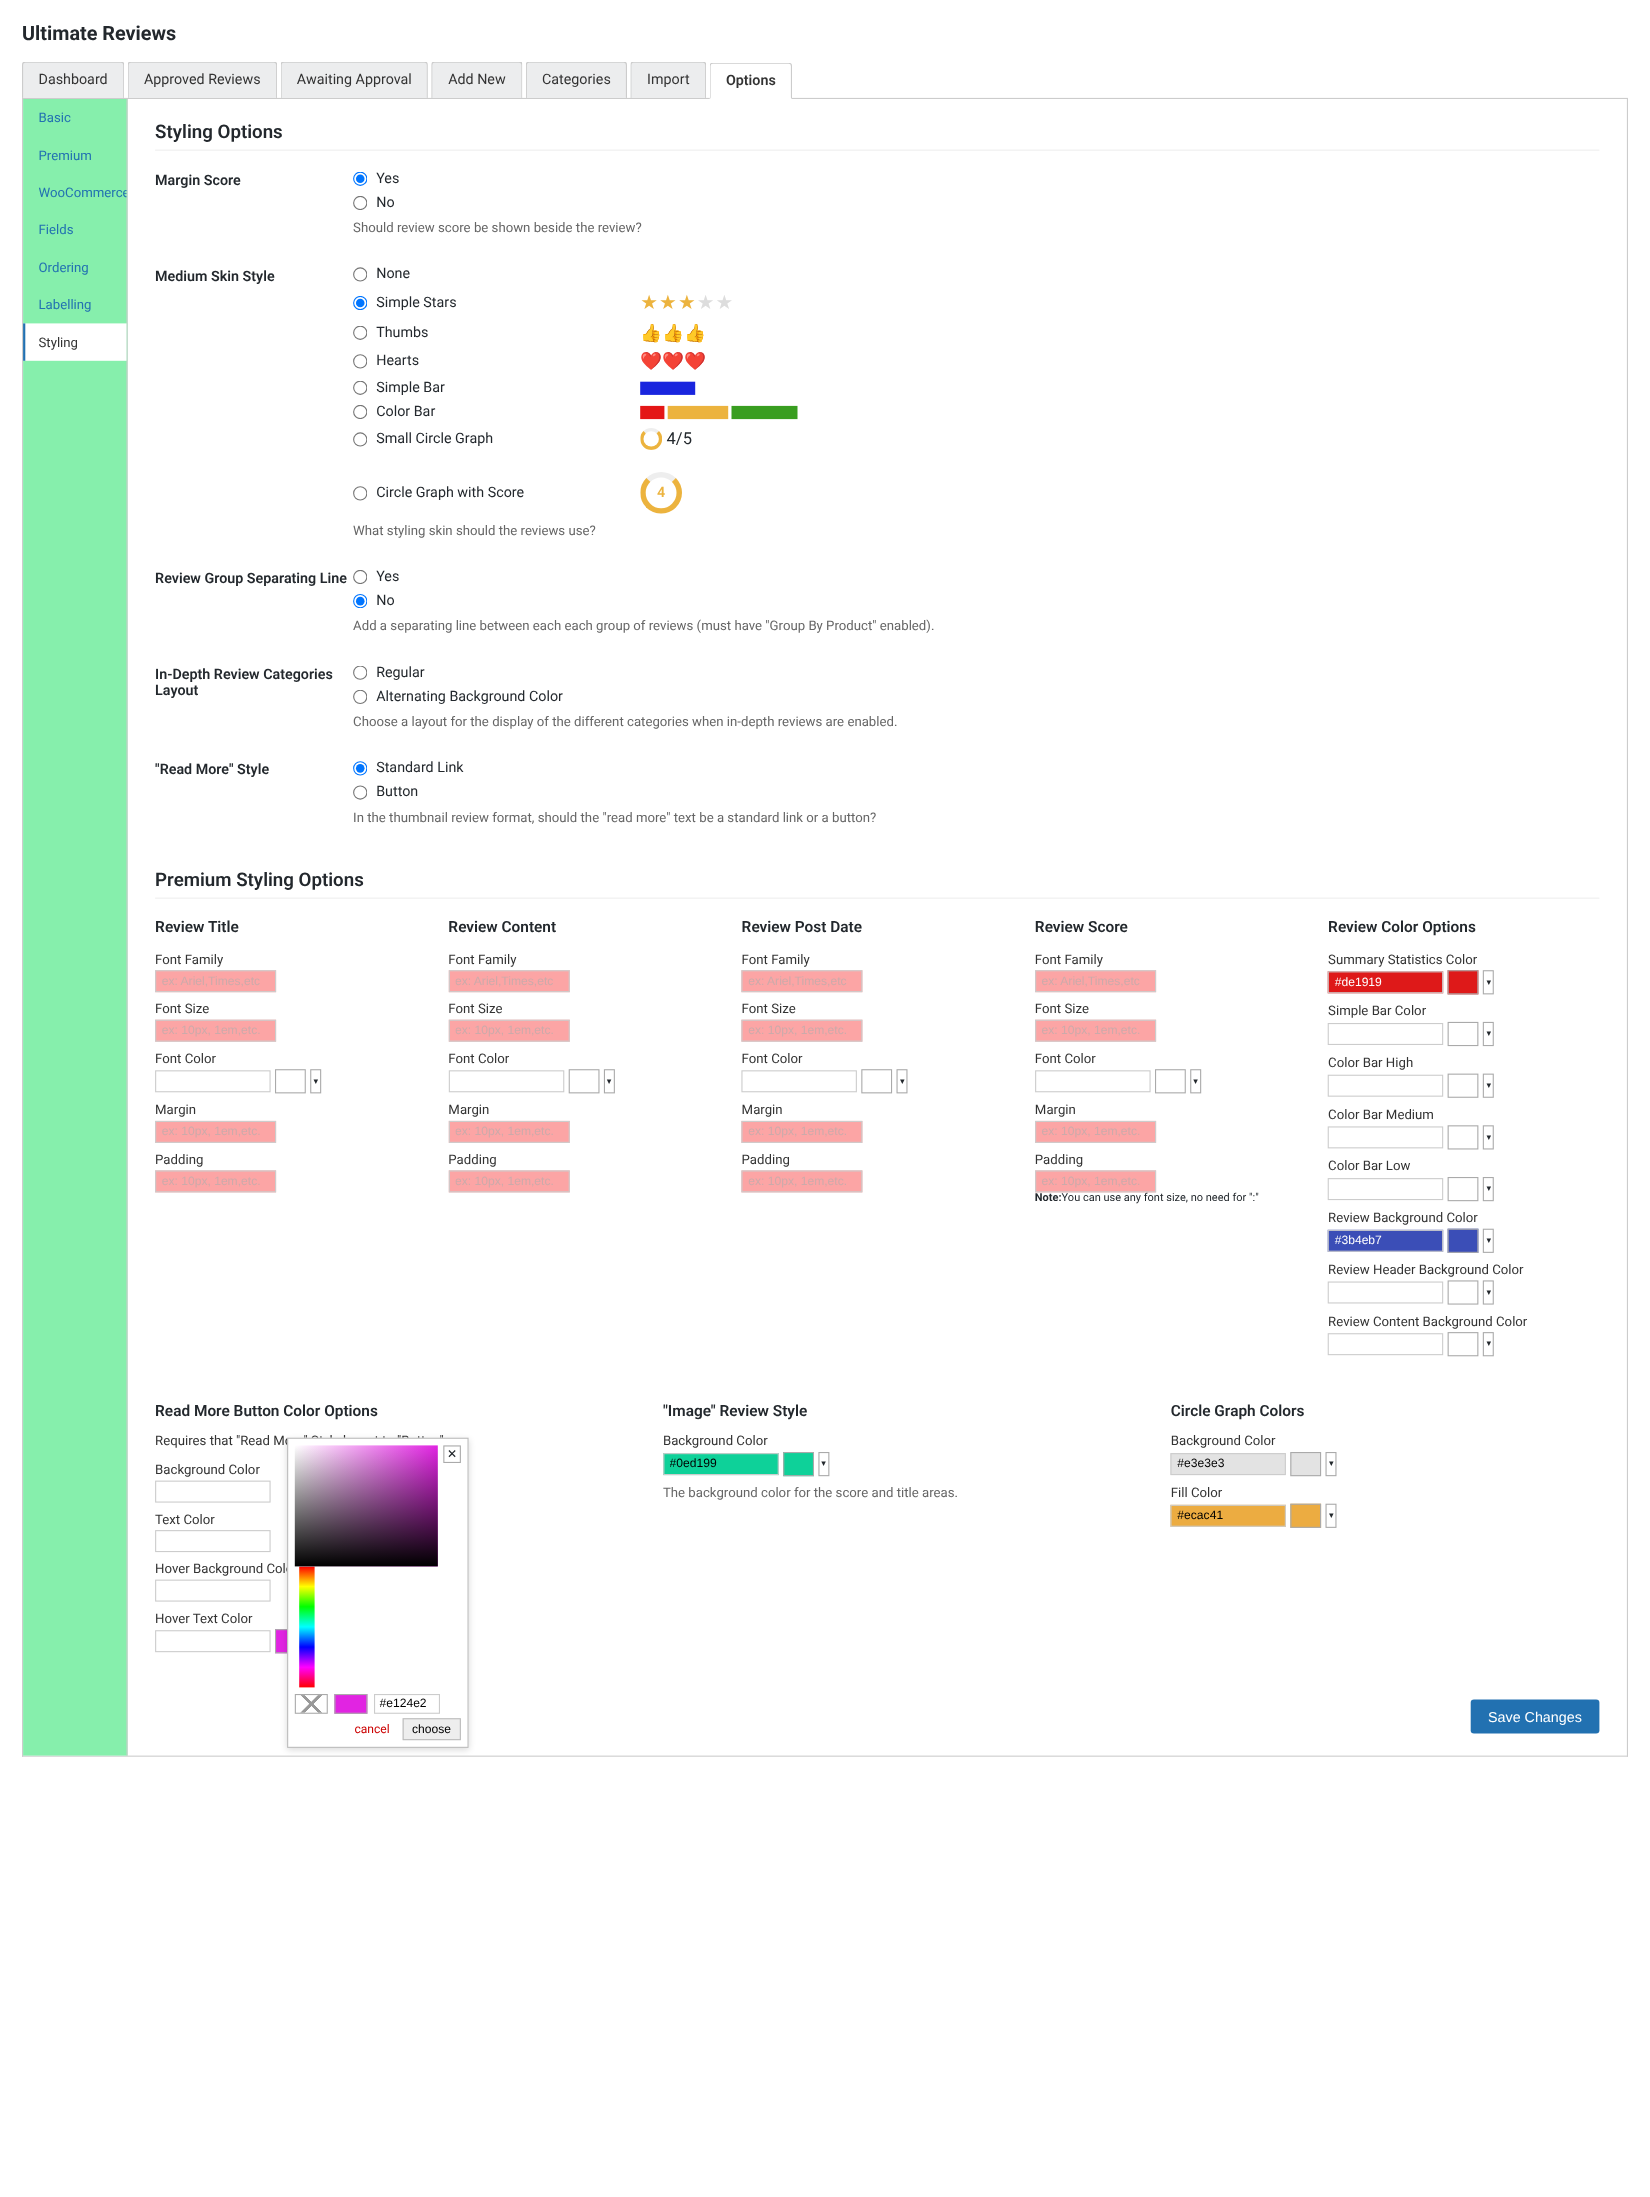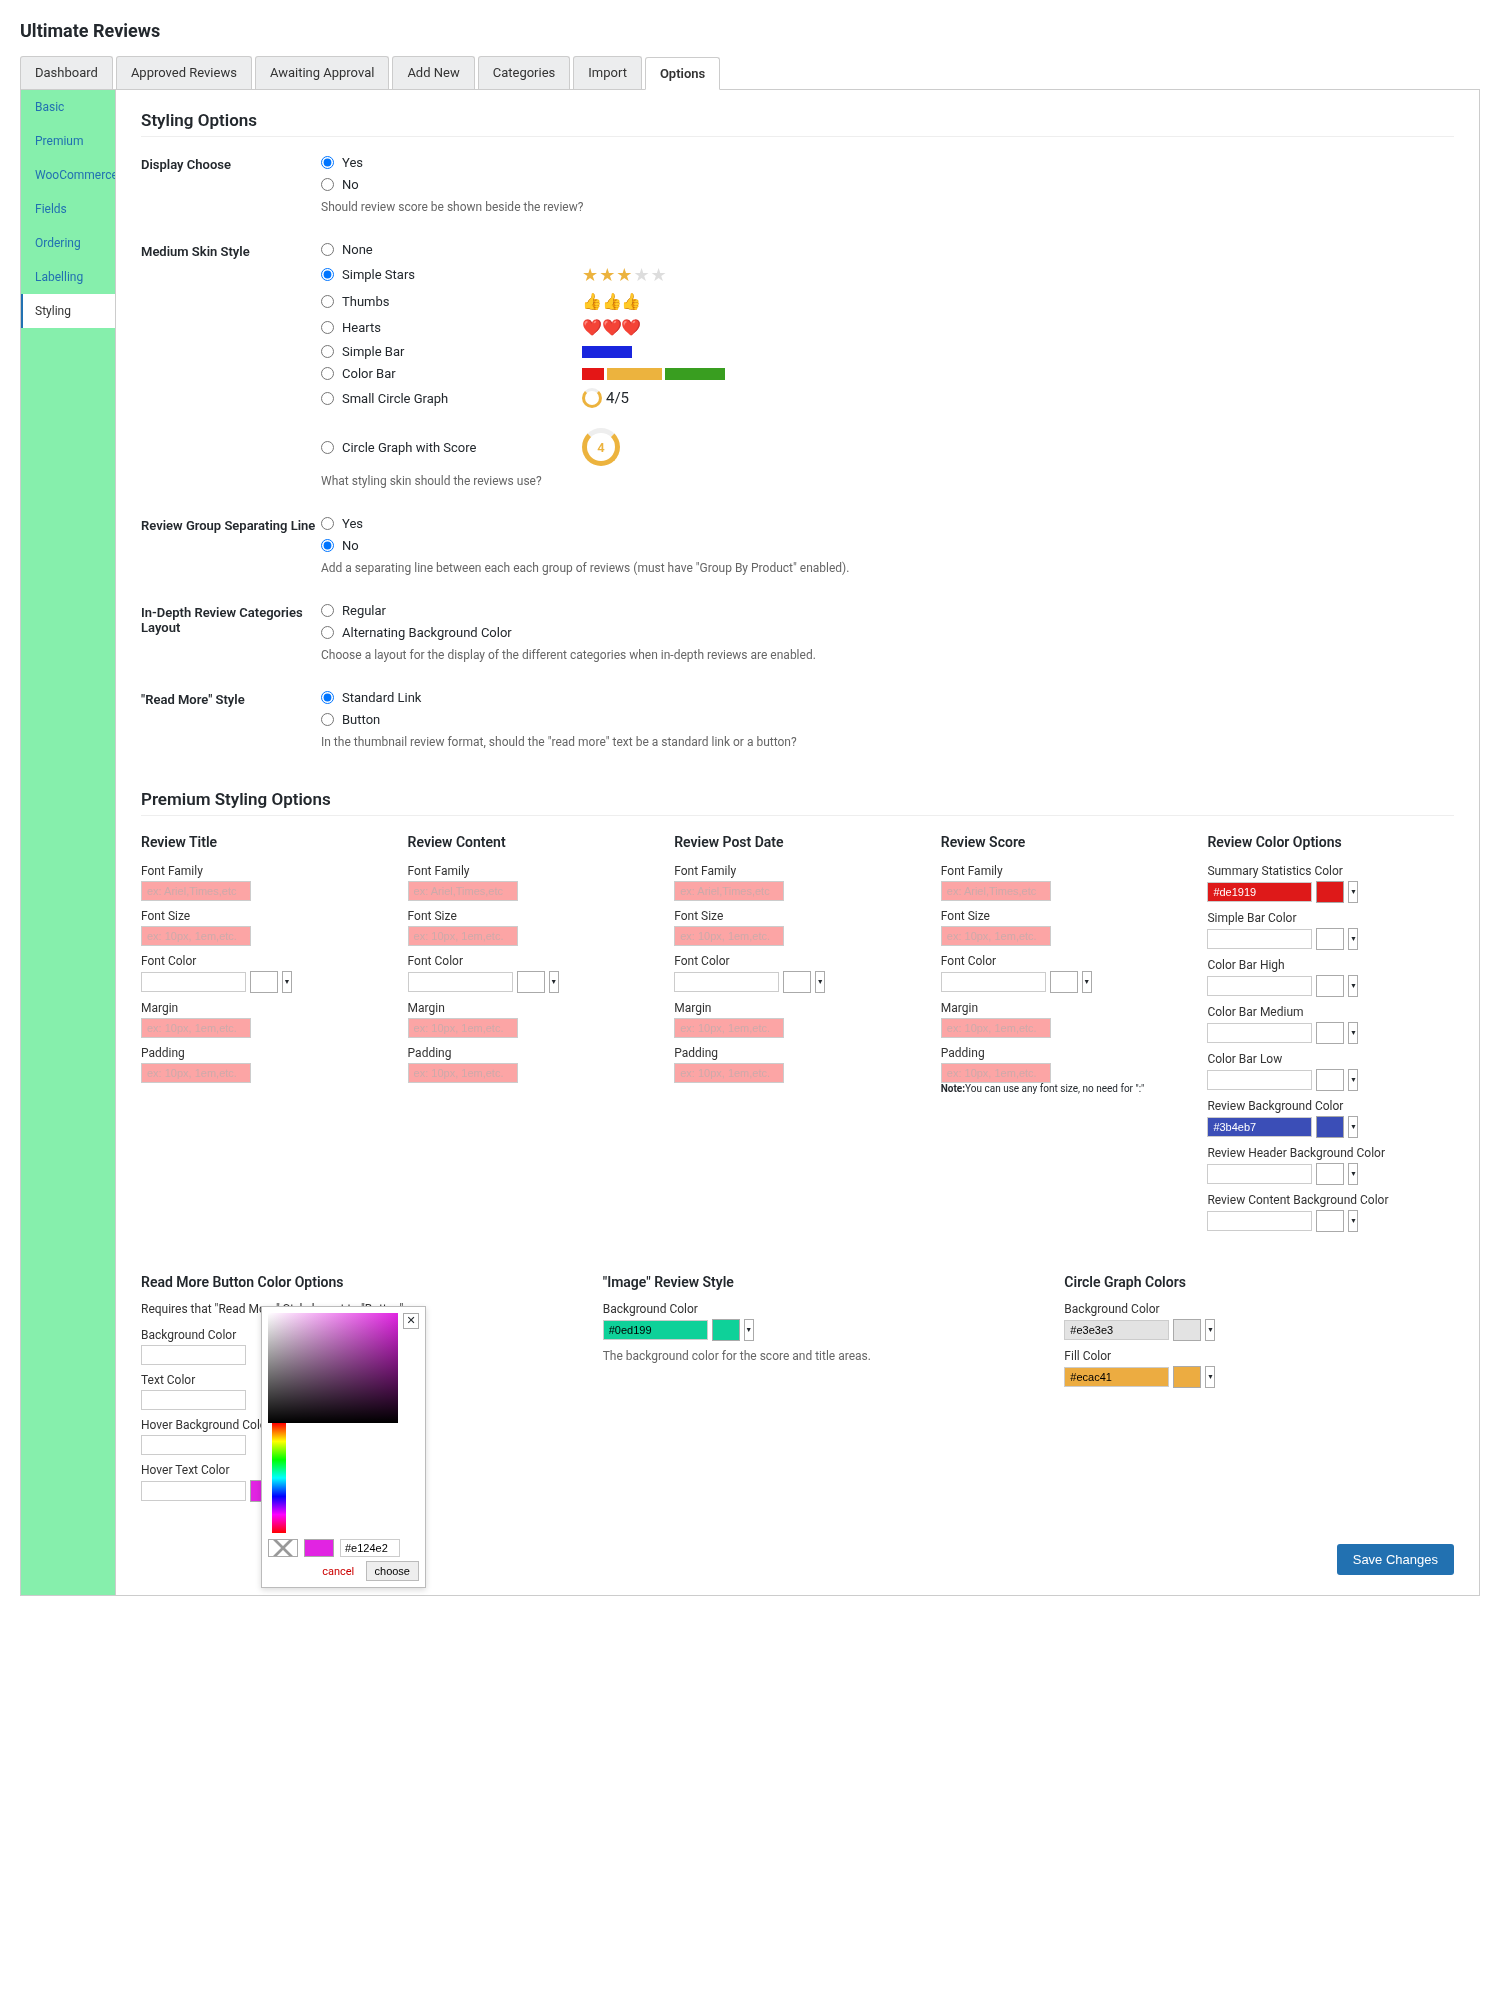--- a/index.html
+++ b/index.html
@@ -40,21 +40,21 @@
 .col h3 { font-size: 14px; font-weight: 600; margin-bottom: 14px; }
 .lbl { font-size: 12px; color: #333; margin-bottom: 3px; margin-top: 8px; }
 .inp { width: 100%; max-width: 110px; border: 1px solid #ccc; padding: 3px 5px; font-size: 11px; background: #fca5a5; }
 .inp::placeholder { color: #caa; }
 .color-row { display: flex; align-items: center; gap: 4px; margin-bottom: 2px; }
 .color-input { width: 105px; border: 1px solid #ccc; padding: 3px 5px; font-size: 11px; background: #fff; }
 .swatch { width: 28px; height: 22px; border: 1px solid #aaa; background: #fff linear-gradient(135deg, transparent 45%, #999 46%, #999 54%, transparent 55%), linear-gradient(45deg, transparent 45%, #999 46%, #999 54%, transparent 55%); background-size: 100% 100%; display: inline-flex; align-items: center; justify-content: center; }
 .swatch.filled { background: none; }
 .dd { width: 10px; height: 22px; border: 1px solid #aaa; display: inline-flex; align-items: center; justify-content: center; font-size: 7px; cursor: pointer; }
 .note { font-size: 10px; }
-.section-row { display: flex; gap: 72px; margin-top: 40px; }
+.section-row { display: flex; gap: 72px; margin-top: 40px; justify-content: flex-end; }
 .section-col { flex: 1; }
 .section-col h3 { font-size: 14px; font-weight: 600; margin-bottom: 12px; }
 .desc-small { font-size: 12px; color: #333; margin-bottom: 12px; }
 .picker { position: absolute; background: #fff; border: 1px solid #bbb; box-shadow: 0 2px 6px rgba(0,0,0,0.15); padding: 6px; width: 165px; }
 .picker-grad { width: 130px; height: 110px; background: linear-gradient(to bottom, transparent, #000), linear-gradient(to right, #fff, #e124e2); position: relative; display: inline-block; vertical-align: top; }
 .picker-hue { width: 14px; height: 110px; background: linear-gradient(to bottom, red, yellow, lime, cyan, blue, magenta, red); display: inline-block; vertical-align: top; margin-left: 4px; }
 .picker-close { position: absolute; top: 6px; right: 6px; width: 16px; height: 16px; border: 1px solid #aaa; background: #fff; font-size: 11px; text-align: center; line-height: 14px; cursor: pointer; }
 .picker-row { display: flex; align-items: center; gap: 6px; margin-top: 6px; }
 .picker-sw { width: 30px; height: 18px; border: 1px solid #aaa; }
 .picker-sw.blank { background: linear-gradient(135deg, transparent 45%, #999 46%, #999 54%, transparent 55%), linear-gradient(45deg, transparent 45%, #999 46%, #999 54%, transparent 55%); }
@@ -89,21 +89,21 @@
     <div class="sidebar-item">Fields</div>
     <div class="sidebar-item">Ordering</div>
     <div class="sidebar-item">Labelling</div>
     <div class="sidebar-item active">Styling</div>
   </div>
 
   <div class="main">
     <h2>Styling Options</h2>
 
     <div class="field-row">
-      <div class="field-label">Display Choose</div>
+      <div class="field-label">Margin Score</div>
       <div class="field-content">
         <div class="radio-line">
             <input type="radio" checked="" style="">
             <span class="radio-label">Yes</span>
           </div>
         <div class="radio-line">
             <input type="radio" style="">
             <span class="radio-label">No</span>
           </div>
         <div class="help-text">Should review score be shown beside the review?</div>

